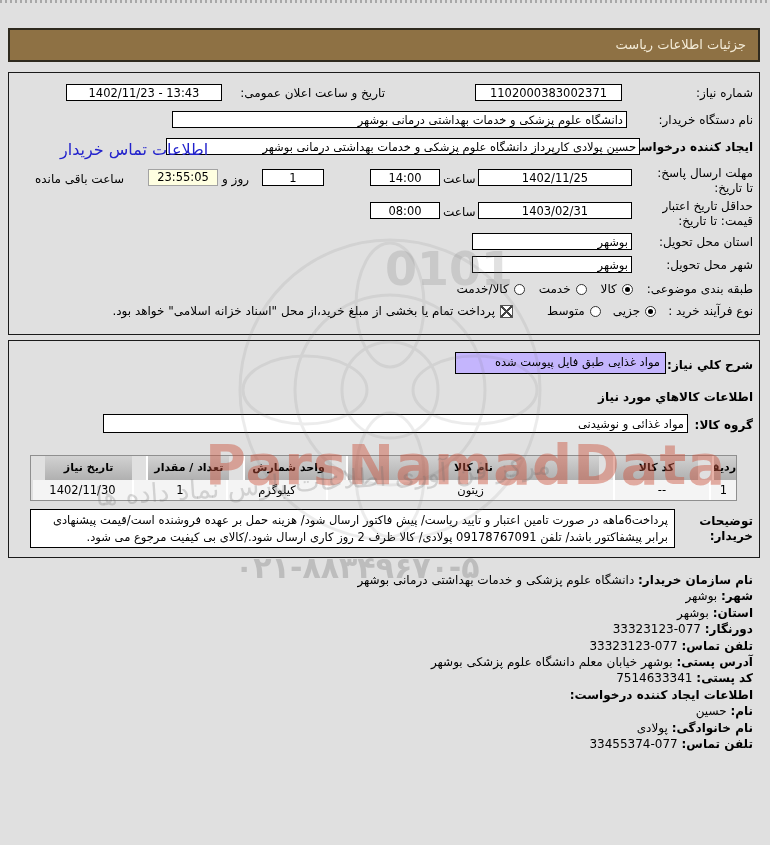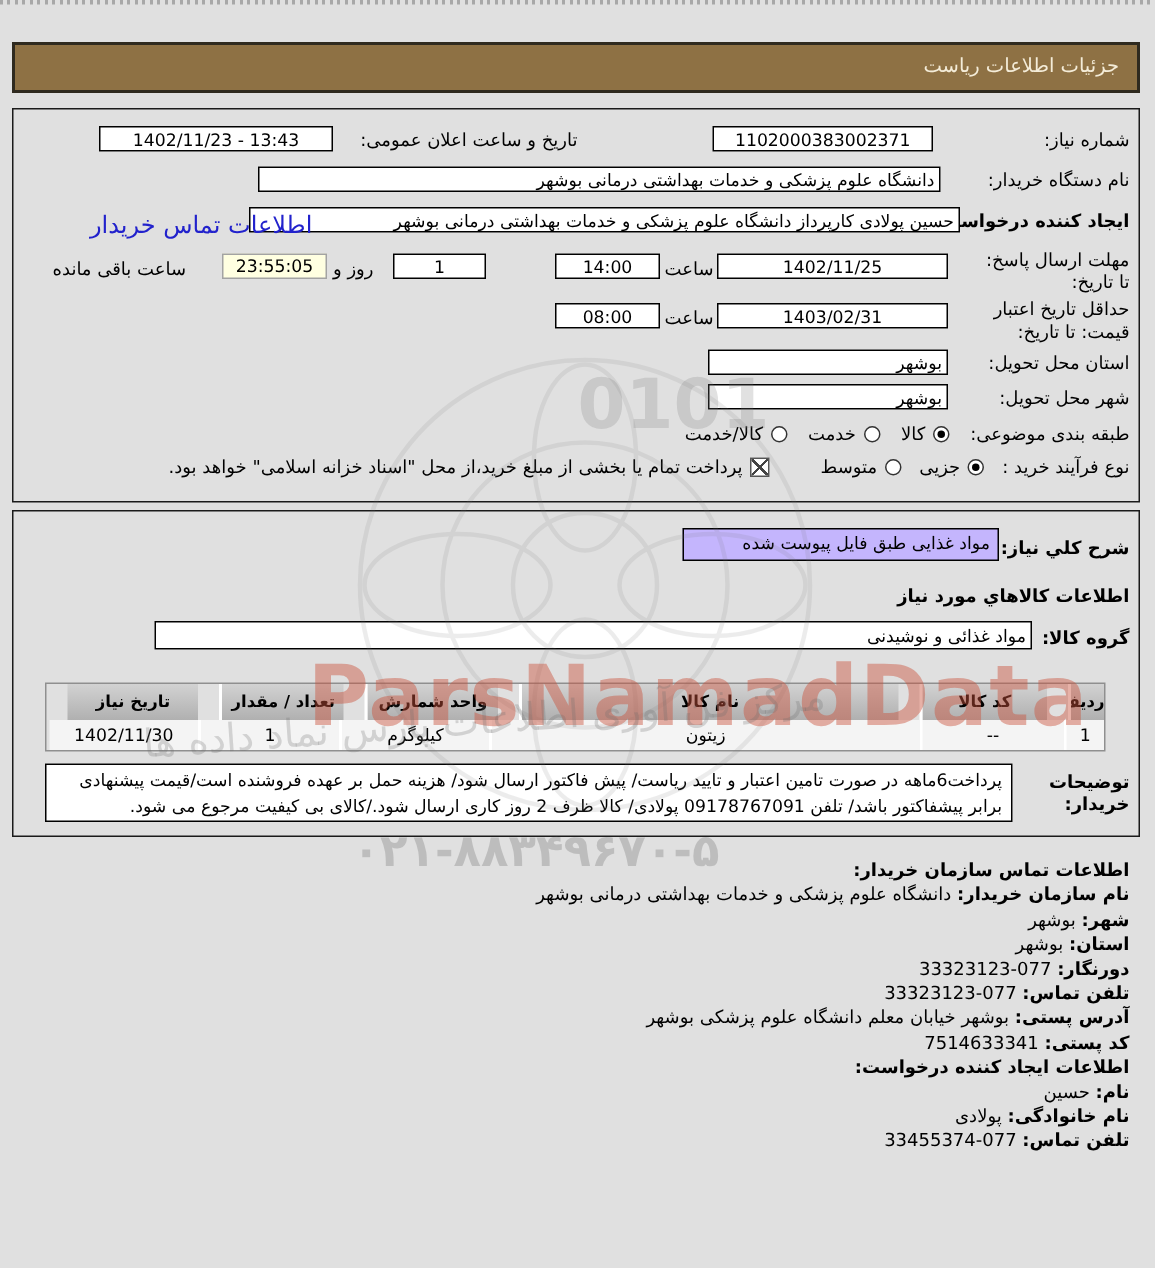--- a/index.html
+++ b/index.html
@@ -177,21 +177,20 @@
         <div class="tcell c3">کیلوگرم</div>
         <div class="tcell c4">1</div>
         <div class="tcell c5">1402/11/30</div>
       </div>
     </div>
 
     <span class="lbl wrap bold" style="right:17px; top:514px; width:62px;">توضیحات خریدار:</span>
     <div class="notesbox">پرداخت6ماهه در صورت تامین اعتبار و تایید ریاست/ پیش فاکتور ارسال شود/ هزینه حمل بر عهده فروشنده است/قیمت پیشنهادی برابر پیشفاکتور باشد/ تلفن 09178767091 پولادی/ کالا ظرف 2 روز کاری ارسال شود./کالای بی کیفیت مرجوع می شود.</div>
 
     <div class="contact-block">
-      <div class="line bold">اطلاعات تماس سازمان خریدار:</div>
       <div class="line"><span class="bold">نام سازمان خریدار:</span> <span>دانشگاه علوم پزشکی و خدمات بهداشتی درمانی بوشهر</span></div>
       <div class="line"><span class="bold">شهر:</span> <span>بوشهر</span></div>
       <div class="line"><span class="bold">استان:</span> <span>بوشهر</span></div>
       <div class="line"><span class="bold">دورنگار:</span> <span class="num">33323123-077</span></div>
       <div class="line"><span class="bold">تلفن تماس:</span> <span class="num">33323123-077</span></div>
       <div class="line"><span class="bold">آدرس پستی:</span> <span>بوشهر خیابان معلم دانشگاه علوم پزشکی بوشهر</span></div>
       <div class="line"><span class="bold">کد پستی:</span> <span class="num">7514633341</span></div>
       <div class="line bold">اطلاعات ایجاد کننده درخواست:</div>
       <div class="line"><span class="bold">نام:</span> <span>حسین</span></div>
       <div class="line"><span class="bold">نام خانوادگی:</span> <span>پولادی</span></div>

